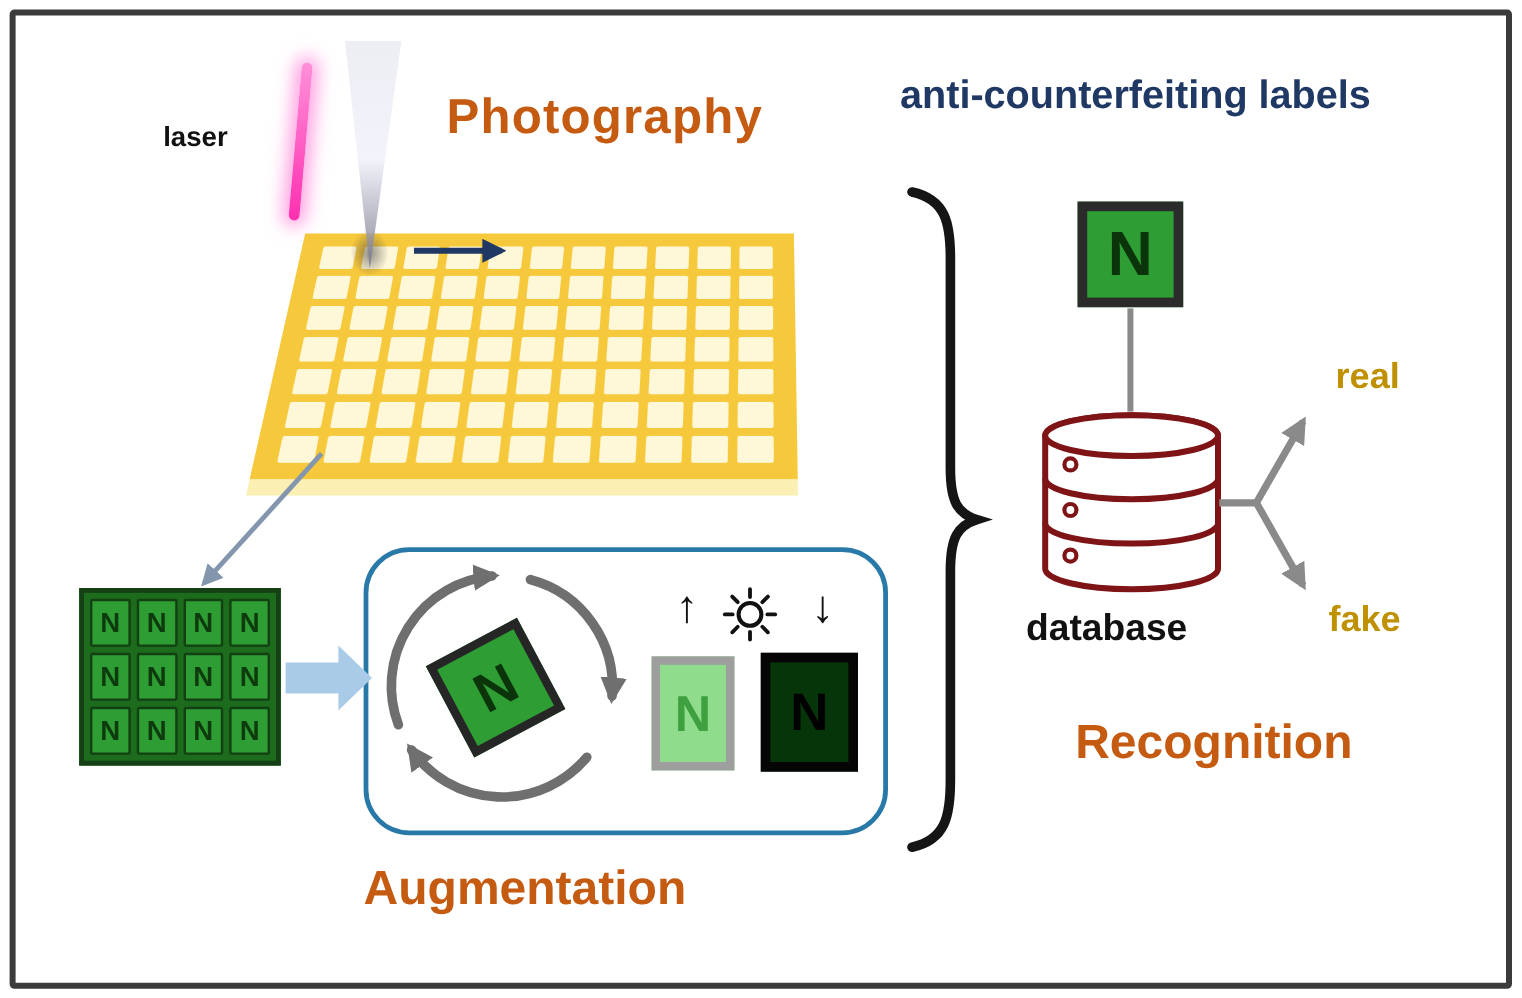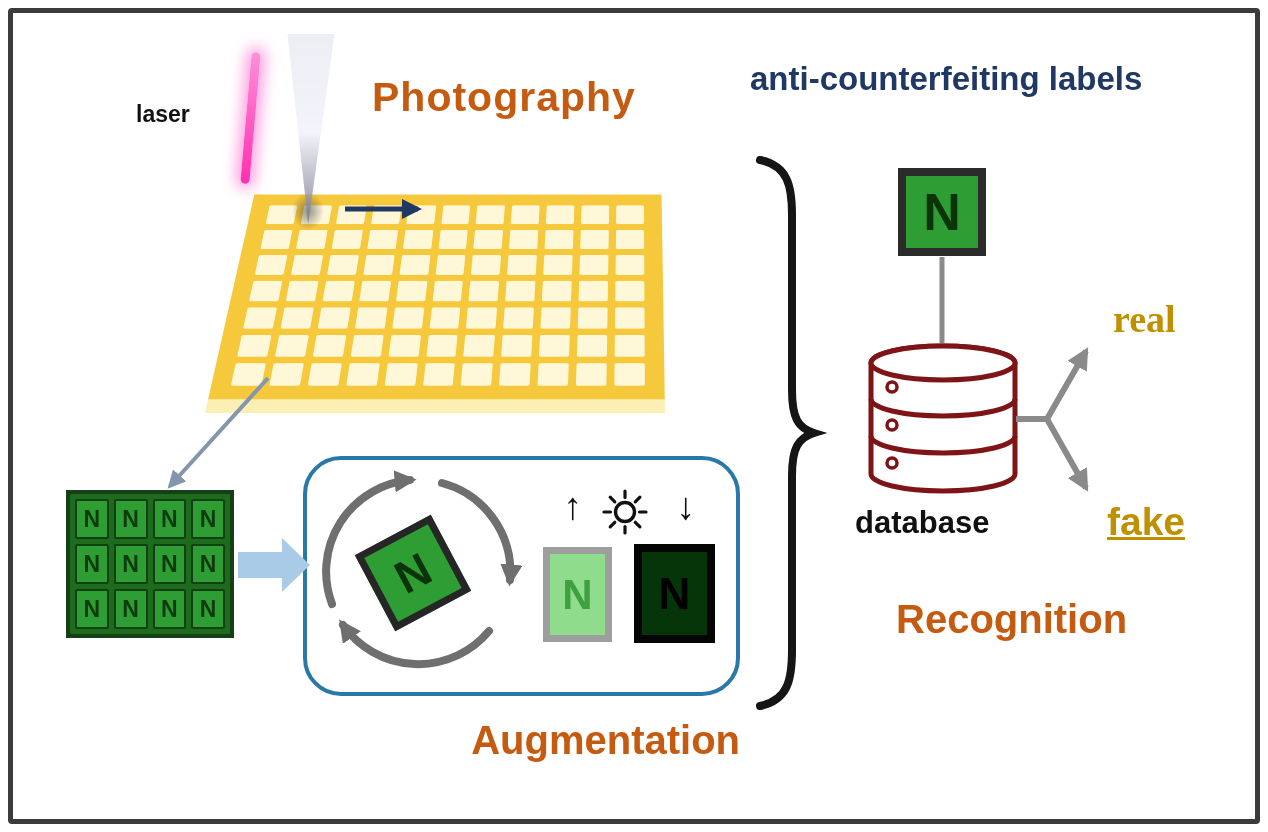--- a/index.html
+++ b/index.html
@@ -14,25 +14,25 @@
   }
   html,body{margin:0;padding:0;background:#fff;}
   .canvas{position:relative;width:1268px;height:832px;background:#fff;overflow:hidden;
           font-family:"Liberation Sans",sans-serif;}
   .frame{position:absolute;left:8px;top:8px;right:8px;bottom:8px;border:5px solid var(--frame-gray);
          border-radius:4px;z-index:2;}
   .label-text{position:absolute;font-weight:bold;color:#111;z-index:30;white-space:nowrap;}
   .laser-label{left:136px;top:101px;font-size:23px;}
   .photography-heading{left:372px;top:74px;font-size:41px;color:var(--heading-orange);letter-spacing:1px;}
   .main-title{left:750px;top:60px;font-size:33px;color:var(--title-navy);}
-  .augmentation-heading{left:303px;top:718px;width:437px;text-align:right;font-size:40px;color:var(--heading-orange);}
+  .augmentation-heading{left:303px;top:718px;width:437px;text-align:left;font-size:40px;color:var(--heading-orange);}
   .recognition-heading{left:896px;top:597px;font-size:40px;color:var(--heading-orange);text-align:center;}
   .database-label{left:855px;top:505px;width:176px;text-align:left;font-size:31px;}
-  .real-label{left:1113px;top:297px;font-size:38px;color:var(--real-fake-gold);font-family:Liberation Serif, serif;}
-  .fake-label{left:1107px;top:500px;font-size:39px;color:var(--real-fake-gold);text-decoration:underline;}
+  .real-label{left:1113px;top:297px;font-size:30px;color:var(--real-fake-gold);}
+  .fake-label{left:1107px;top:500px;font-size:30px;color:var(--real-fake-gold);}
 
   
   .substrate{position:absolute;left:205px;top:128px;width:460px;height:285px;z-index:1;
              background:var(--substrate-gold);border-bottom:16px solid var(--substrate-edge);
              box-sizing:border-box;padding:16px 20px;
              transform:skewX(-6deg) perspective(1100px) rotateX(30deg);transform-origin:50% 100%;}
   .substrate-grid{display:grid;gap:8px;height:100%;}
   .sub-cell{background:var(--substrate-cell);border-radius:2px;}
   .laser-beam{position:absolute;left:246px;top:52px;width:9px;height:132px;border-radius:6px;z-index:10;
               background:linear-gradient(to bottom,#FF8FD8,var(--laser-pink));

